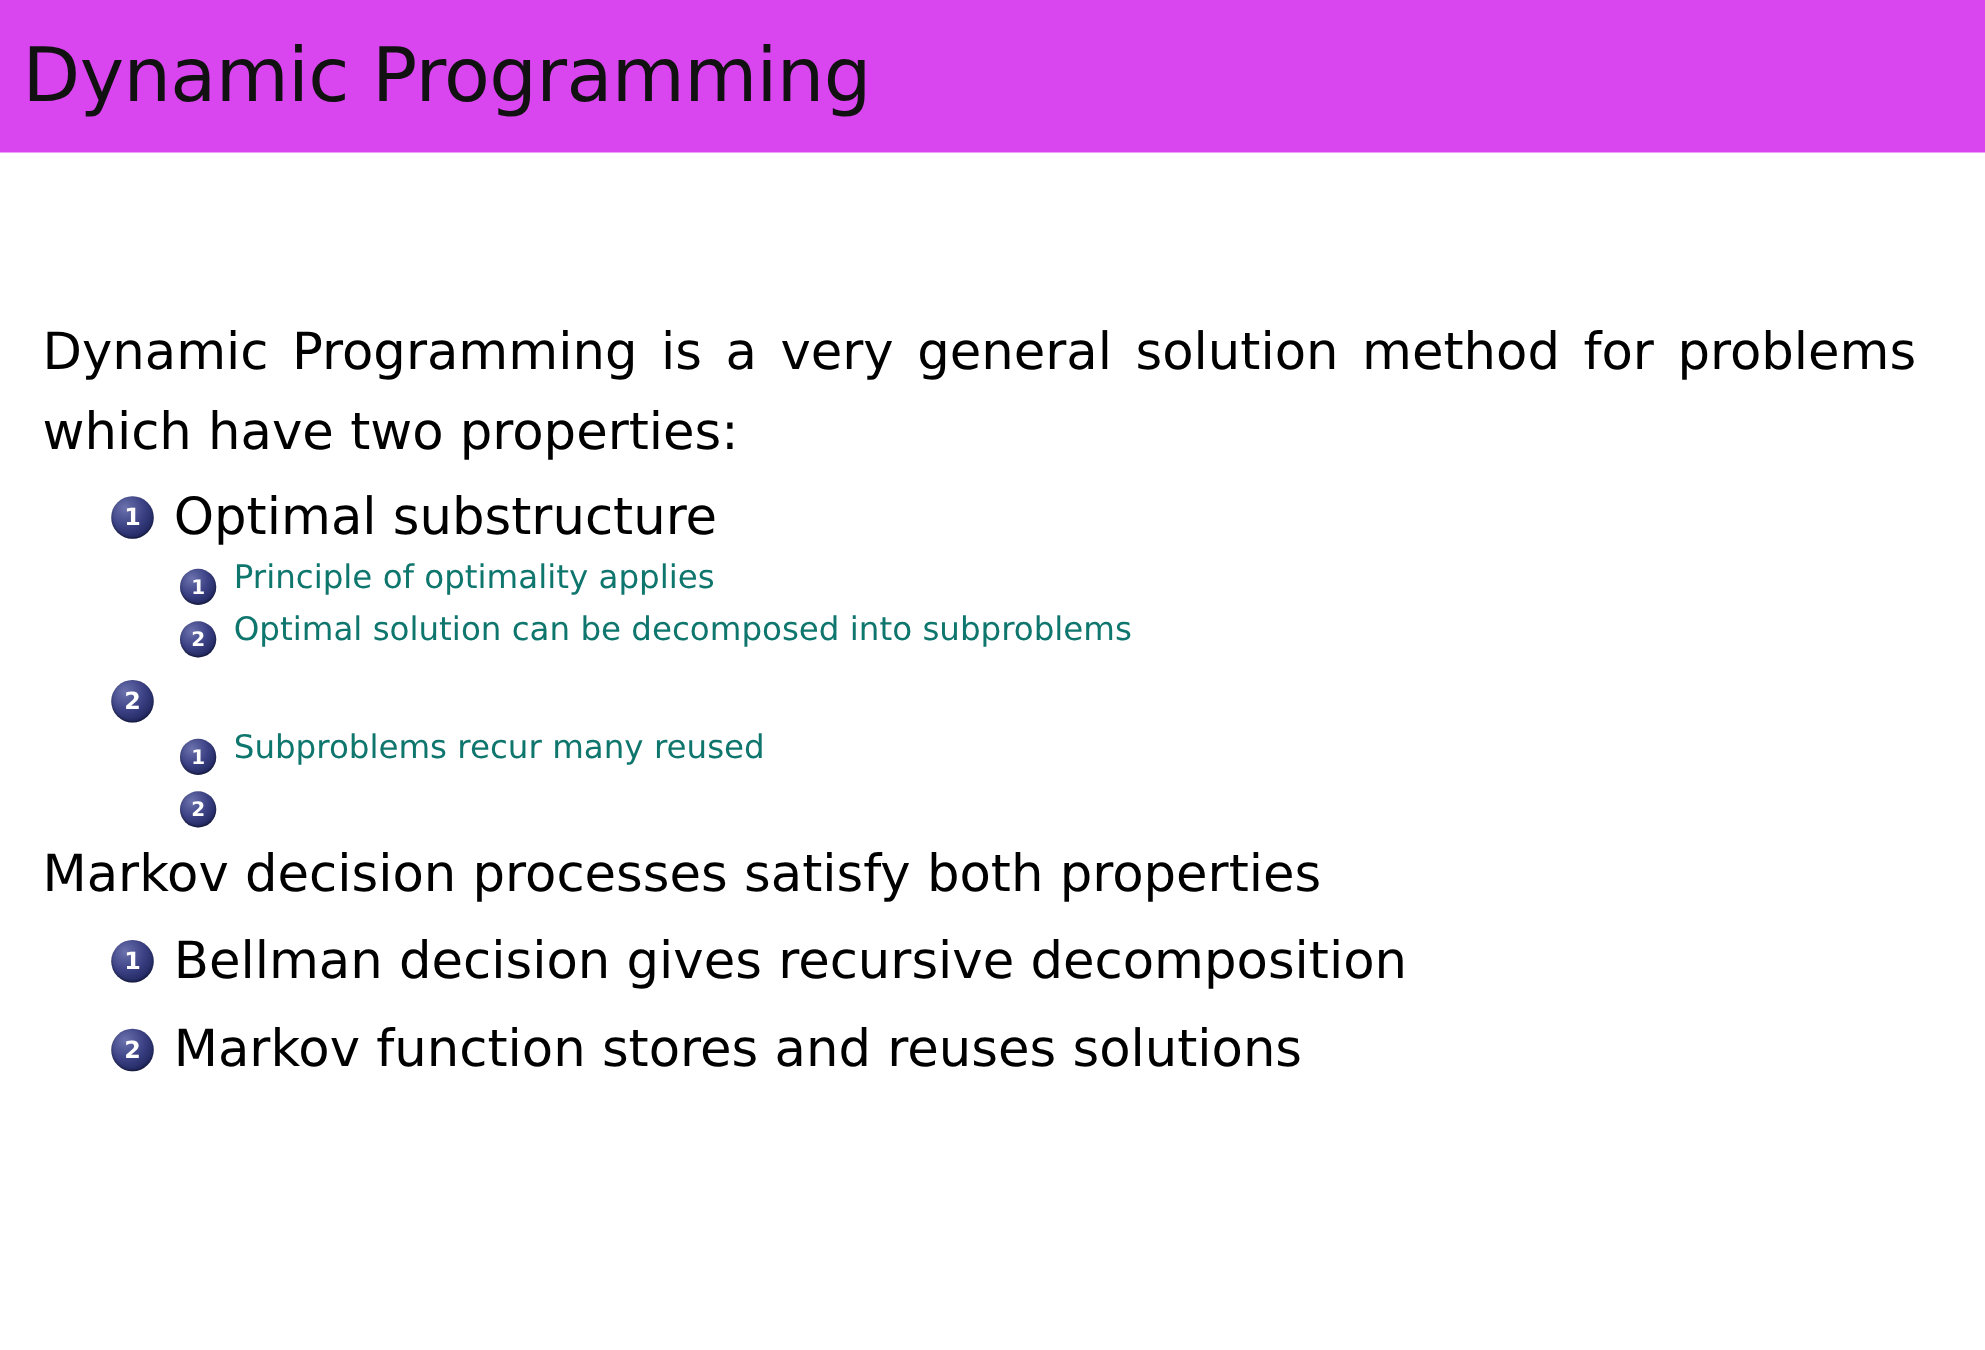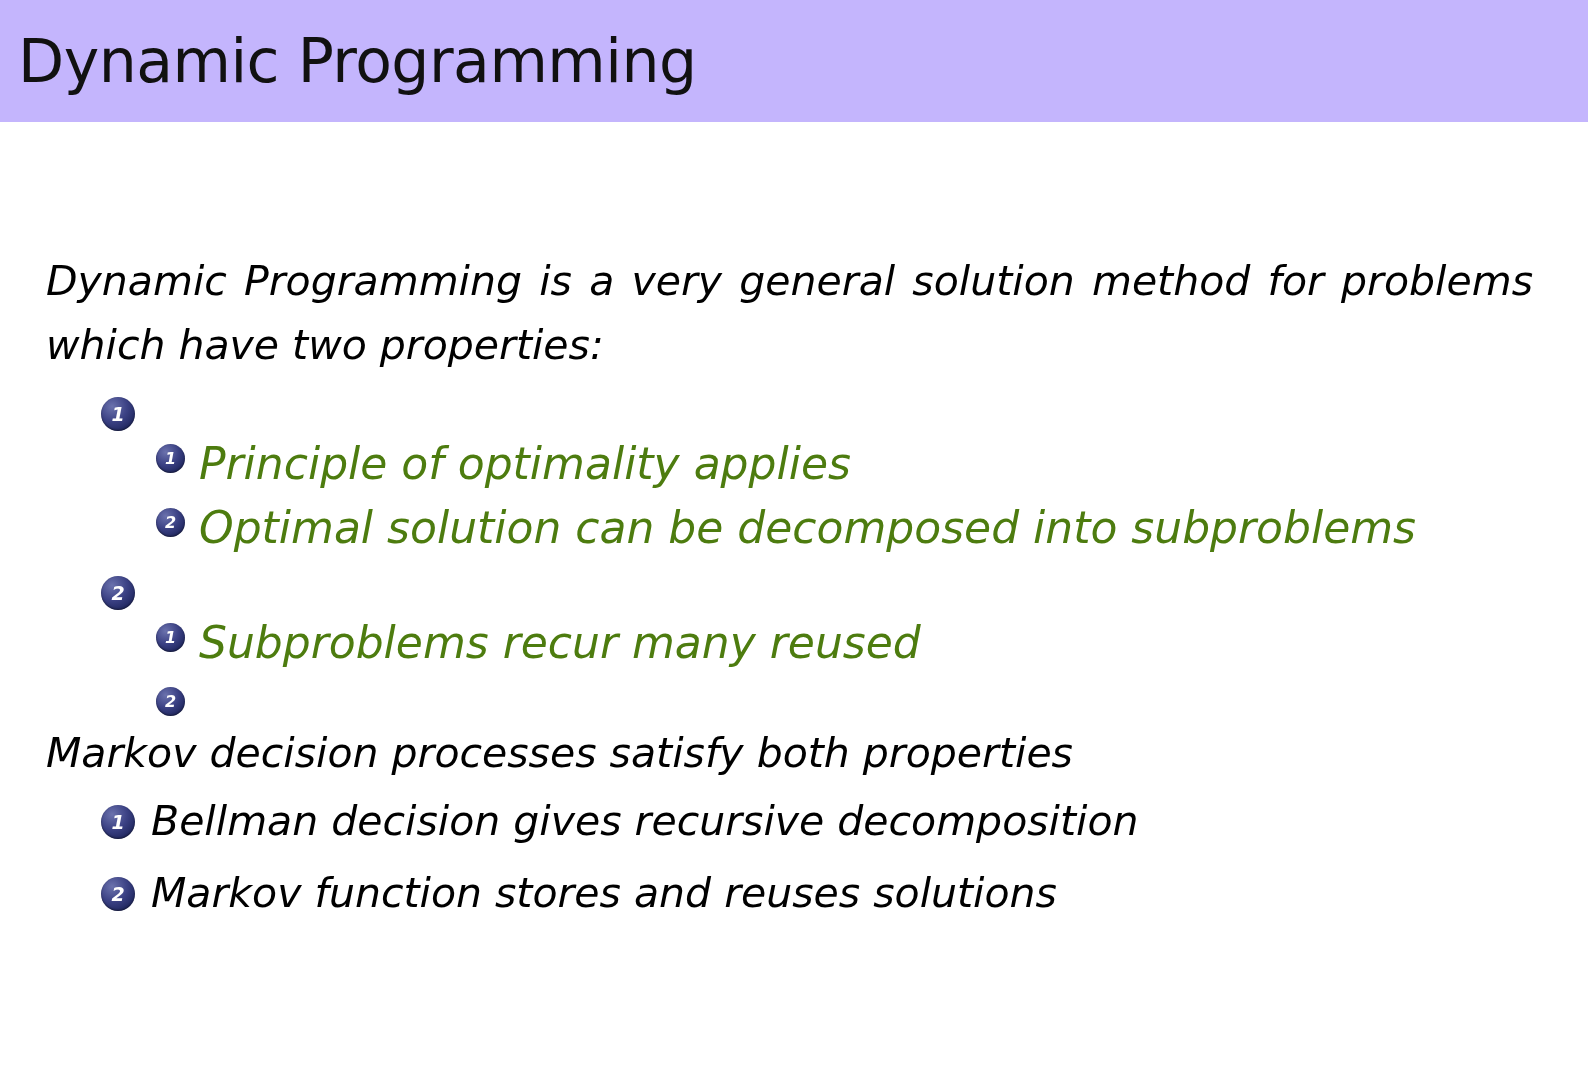--- a/index.html
+++ b/index.html
@@ -16,37 +16,36 @@
   }
   .slide {
     position: relative;
     width: 1588px;
     height: 1080px;
     box-sizing: border-box;
   }
   .title-bar {
     width: 100%;
     height: 122px;
-    background: #c4b5fd;
+    background: #d946ef;
     display: flex;
     align-items: center;
     box-sizing: border-box;
     padding-left: 18px;
   }
   .slide-title {
     font-size: 60px;
     font-weight: 400;
     line-height: 1.05;
     color: #111111;
     letter-spacing: -0.5px;
   }
   .body {
     box-sizing: border-box;
-    padding: 128px 55px 0 46px;
-    font-style: italic;
+    padding: 128px 55px 0 34px;
   }
   .para {
     font-size: 41px;
     line-height: 1.55;
     text-align: justify;
     text-align-last: left;
     color: #000000;
     margin: 0;
   }
   .para.second {
@@ -87,23 +86,23 @@
     display: flex;
     align-items: flex-start;
     margin-bottom: 2px;
   }
   .level2-item > .marker {
     flex: 0 0 auto;
     margin-right: 14px;
     margin-top: 11px;
   }
   .level2-text {
-    font-size: 44px;
+    font-size: 26px;
     line-height: 1.4;
-    color: #4d7c0f;
+    color: #0f766e;
   }
   
   .marker {
     display: inline-block;
     border-radius: 50%;
     color: #ffffff;
     text-align: center;
     font-weight: bold;
     background: radial-gradient(circle at 33% 28%, #6b72ad 0%, #3b4184 45%, #232a63 75%, #161c47 100%);
     box-shadow: inset 0 -1px 2px rgba(0,0,0,0.45);
@@ -131,20 +130,21 @@
   </div>
 
   <div class="body">
 
     <p class="para">Dynamic Programming is a very general solution method for problems which have two properties:</p>
 
     <ul class="level1-list">
 
       <li class="level1-item level1-indent">
         <span class="marker m1">1</span>
+        <span class="level1-text">Optimal substructure</span>
       </li>
 
       <ul class="level2-list">
         <li class="level2-item">
           <span class="marker m2">1</span>
           <span class="level2-text">Principle of optimality applies</span>
         </li>
         <li class="level2-item">
           <span class="marker m2">2</span>
           <span class="level2-text">Optimal solution can be decomposed into subproblems</span>

